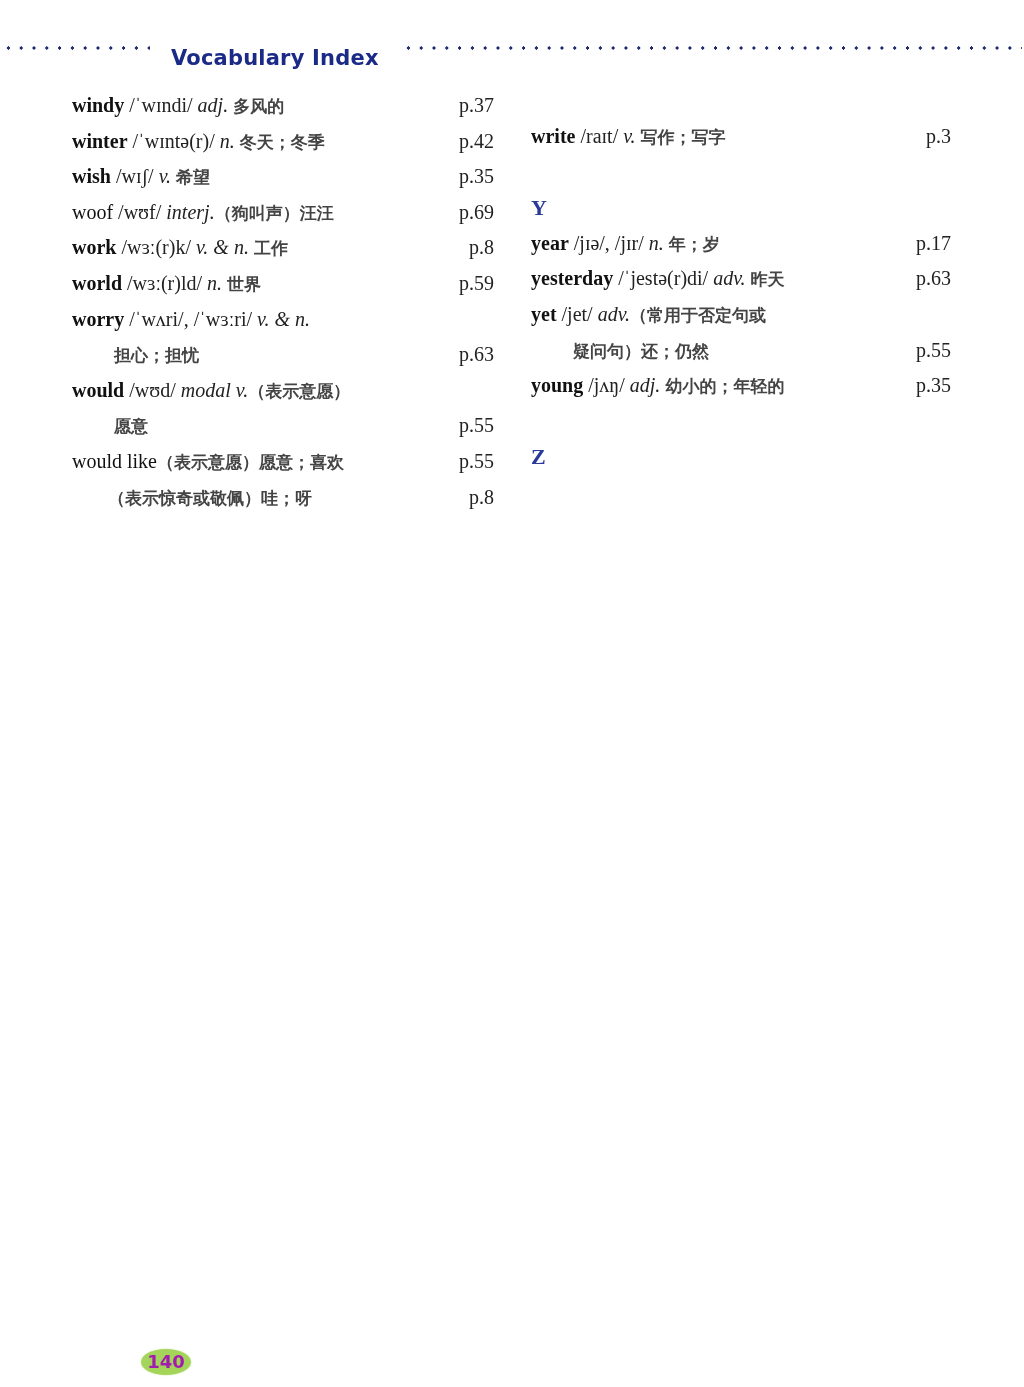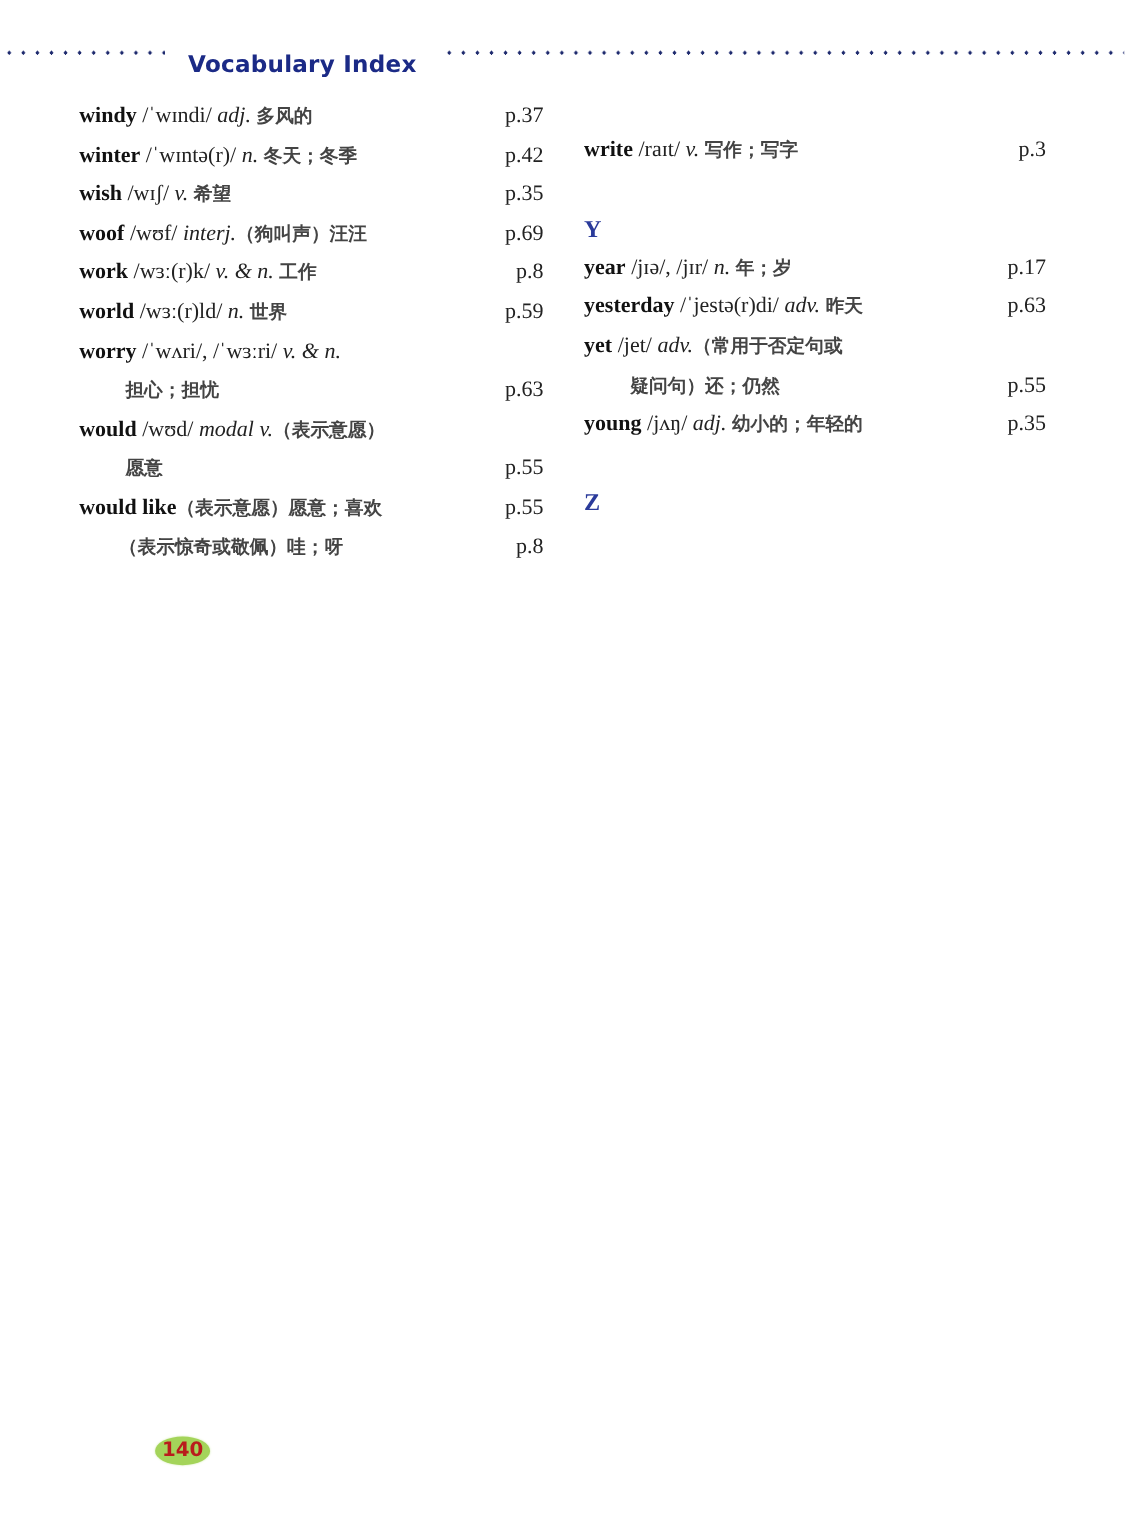--- a/index.html
+++ b/index.html
@@ -56,47 +56,47 @@
       font-size: 20px;
       white-space: nowrap;
     }
     .row .page {
       position: absolute;
       right: 0;
       top: 0;
       color: #222222;
     }
     .word { font-weight: bold; color: #111111; }
-    .word.plain { font-weight: bold; }
+    .word.plain { font-weight: normal; }
     .phon { color: #222; }
     .pos { font-style: italic; }
     .cn {
       font-family: "DejaVu Sans", "Liberation Sans", sans-serif;
       font-size: 17px;
       color: #444444;
       font-weight: bold;
     }
     .indent { padding-left: 42px; }
     .blank { height: 35.6px; }
     .letter {
       font-weight: bold;
       font-size: 22px;
       color: #2a3a9a;
       height: 35.6px;
       line-height: 35.6px;
     }
     .page-badge {
       position: absolute;
       left: 141px;
-      top: 1306px;
+      top: 1349px;
       width: 50px;
       height: 26px;
       border-radius: 50%;
       background: #a4d45a;
-      color: #b91c1c;
+      color: #a21caf;
       font-family: "DejaVu Sans", "Liberation Sans", sans-serif;
       font-weight: bold;
       font-size: 18px;
       line-height: 26px;
       text-align: center;
       box-shadow: 0 0 2px #cfe9a8;
     }
   </style>
 </head>
 <body>

